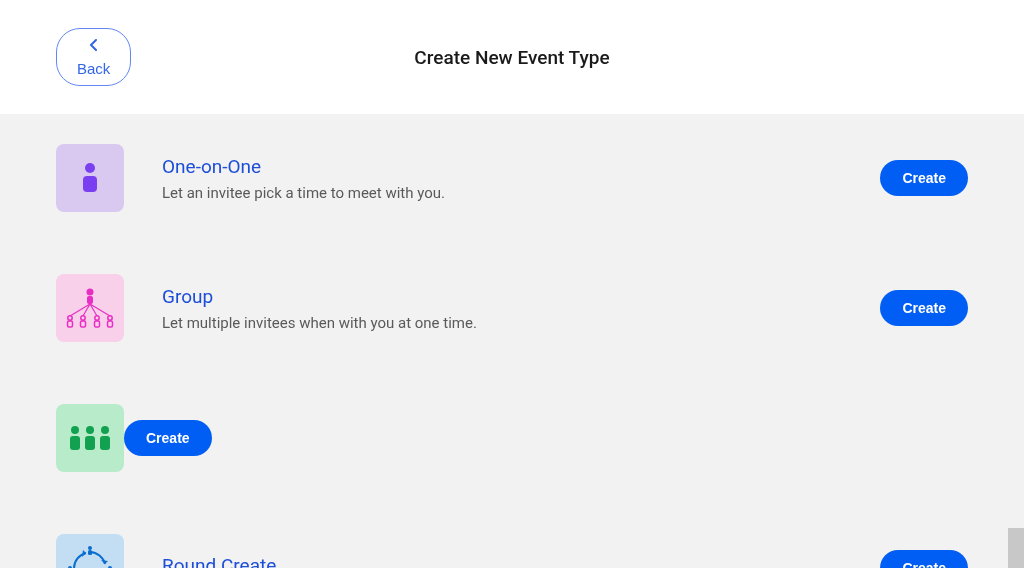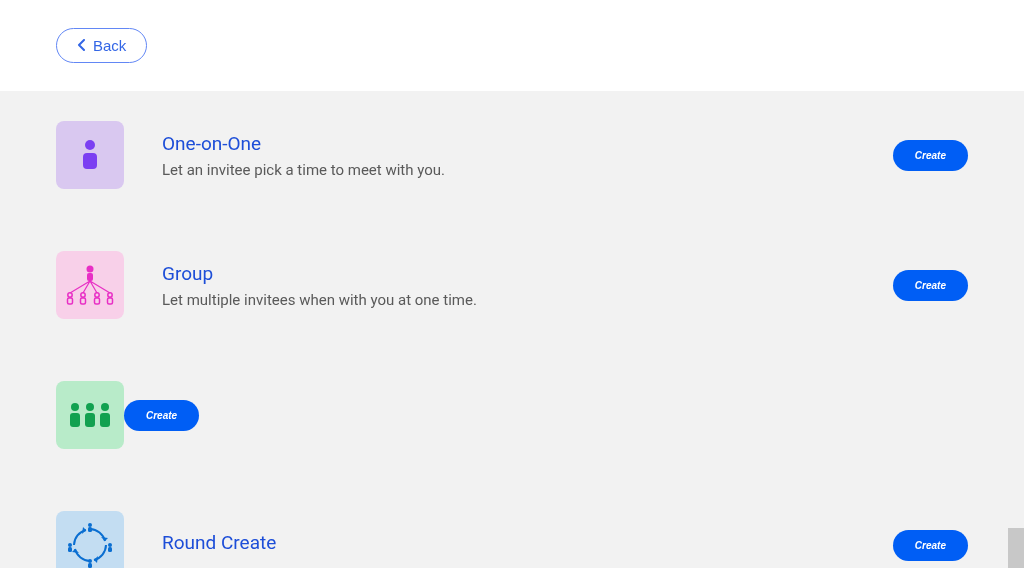--- a/index.html
+++ b/index.html
@@ -1,46 +1,47 @@
 <!DOCTYPE html>
 <html><head>
   <meta charset="utf-8">
   <style>
     * { margin: 0; padding: 0; box-sizing: border-box; }
     body { font-family: -apple-system, BlinkMacSystemFont, "Segoe UI", Roboto, sans-serif; background: #fff; width: 1024px; height: 568px; overflow: hidden; }
     .header { display: flex; align-items: center; padding: 28px 56px; background: #fff; position: relative; }
-    .back-btn { display: inline-flex; align-items: flex-start; gap: 6px; border: 1px solid #6287f5; color: #3366e6; background: #fff; border-radius: 24px; padding: 8px 20px; font-size: 15px; cursor: pointer; }
+    .back-btn { display: inline-flex; align-items: center; gap: 6px; border: 1px solid #6287f5; color: #3366e6; background: #fff; border-radius: 24px; padding: 8px 20px; font-size: 15px; cursor: pointer; flex-direction: column; }
     .back-btn .chev { display: inline-block; }
     .page-title { position: absolute; left: 50%; transform: translateX(-50%); font-size: 19px; font-weight: 500; color: #1a1a1a; }
     .content { background: #f2f2f2; padding: 30px 14px 60px 14px; }
     .row { display: flex; align-items: center; padding: 0 42px; margin-bottom: 62px; }
     .row:last-child { margin-bottom: 0; }
     .icon-box { width: 68px; height: 68px; border-radius: 8px; display: flex; align-items: center; justify-content: center; flex-shrink: 0; }
     .icon-purple { background: #d9c8f0; }
     .icon-pink { background: #f8d0e9; }
     .icon-green { background: #b8ebc9; }
     .icon-blue { background: #c3ddf2; }
     .text-block { margin-left: 38px; flex: 1; }
     .title { font-size: 19px; font-weight: 400; color: #1d4ed8; margin-bottom: 6px; }
     .desc { font-size: 15px; color: #5a5a5a; }
-    .create-btn { background: #005ef5; color: #fff; border: none; border-radius: 22px; padding: 10px 22px; font-size: 10px; font-weight: 600; cursor: pointer; font-style: italic; }
+    .create-btn { background: #005ef5; color: #fff; border: none; border-radius: 22px; padding: 10px 22px; font-size: 14px; font-weight: 600; cursor: pointer; }
     .scrollbar-hint { position: absolute; right: 0; bottom: 0; width: 16px; height: 40px; background: #c8c8c8; }
   </style>
 </head>
 <body>
 
 <div class="header">
   <button class="back-btn">
     <span class="chev">
       <svg width="10" height="12" viewBox="0 0 10 12">
           <path d="M7 1 L2 6 L7 11" stroke="#3366e6" stroke-width="2" fill="none" stroke-linecap="round" stroke-linejoin="round"></path>
         </svg>
     </span>
     <span>Back</span>
   </button>
+  <div class="page-title">Create New Event Type</div>
 </div>
 
 <div class="content">
 
   <div class="row">
     <div class="icon-box icon-purple">
       <svg width="24" height="36" viewBox="0 0 24 36">
         <circle cx="12" cy="8" r="5" fill="#7b3ff2"></circle>
         <rect x="5" y="16" width="14" height="16" rx="4" fill="#7b3ff2"></rect>
       </svg>

